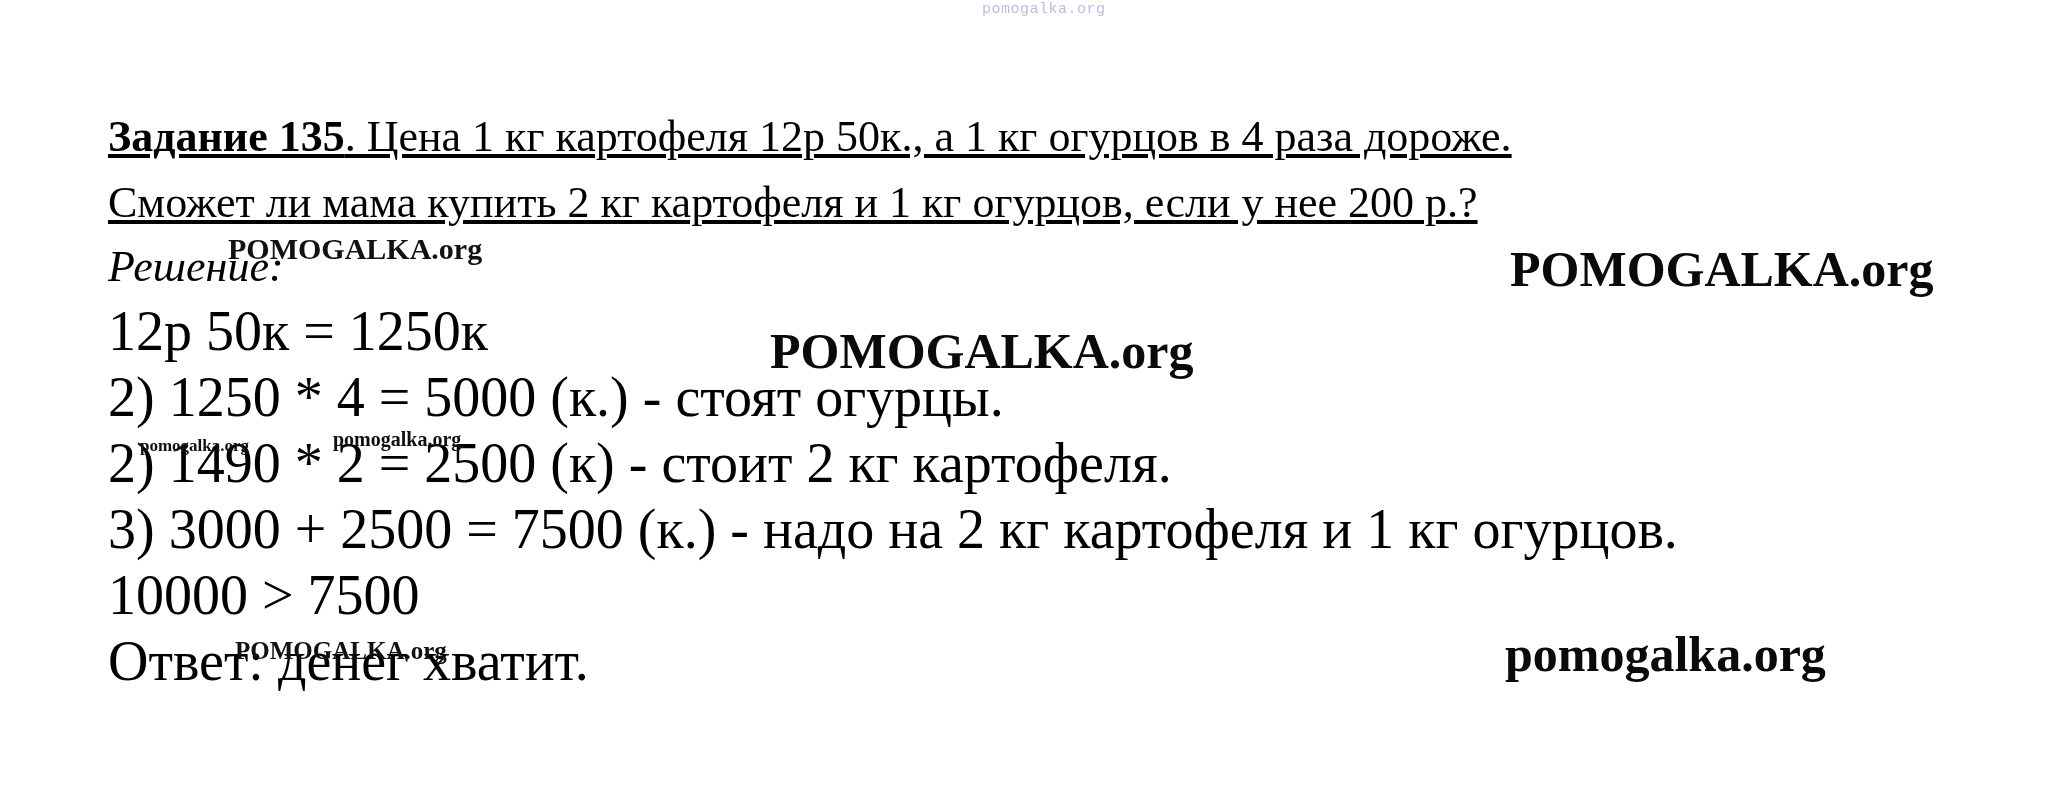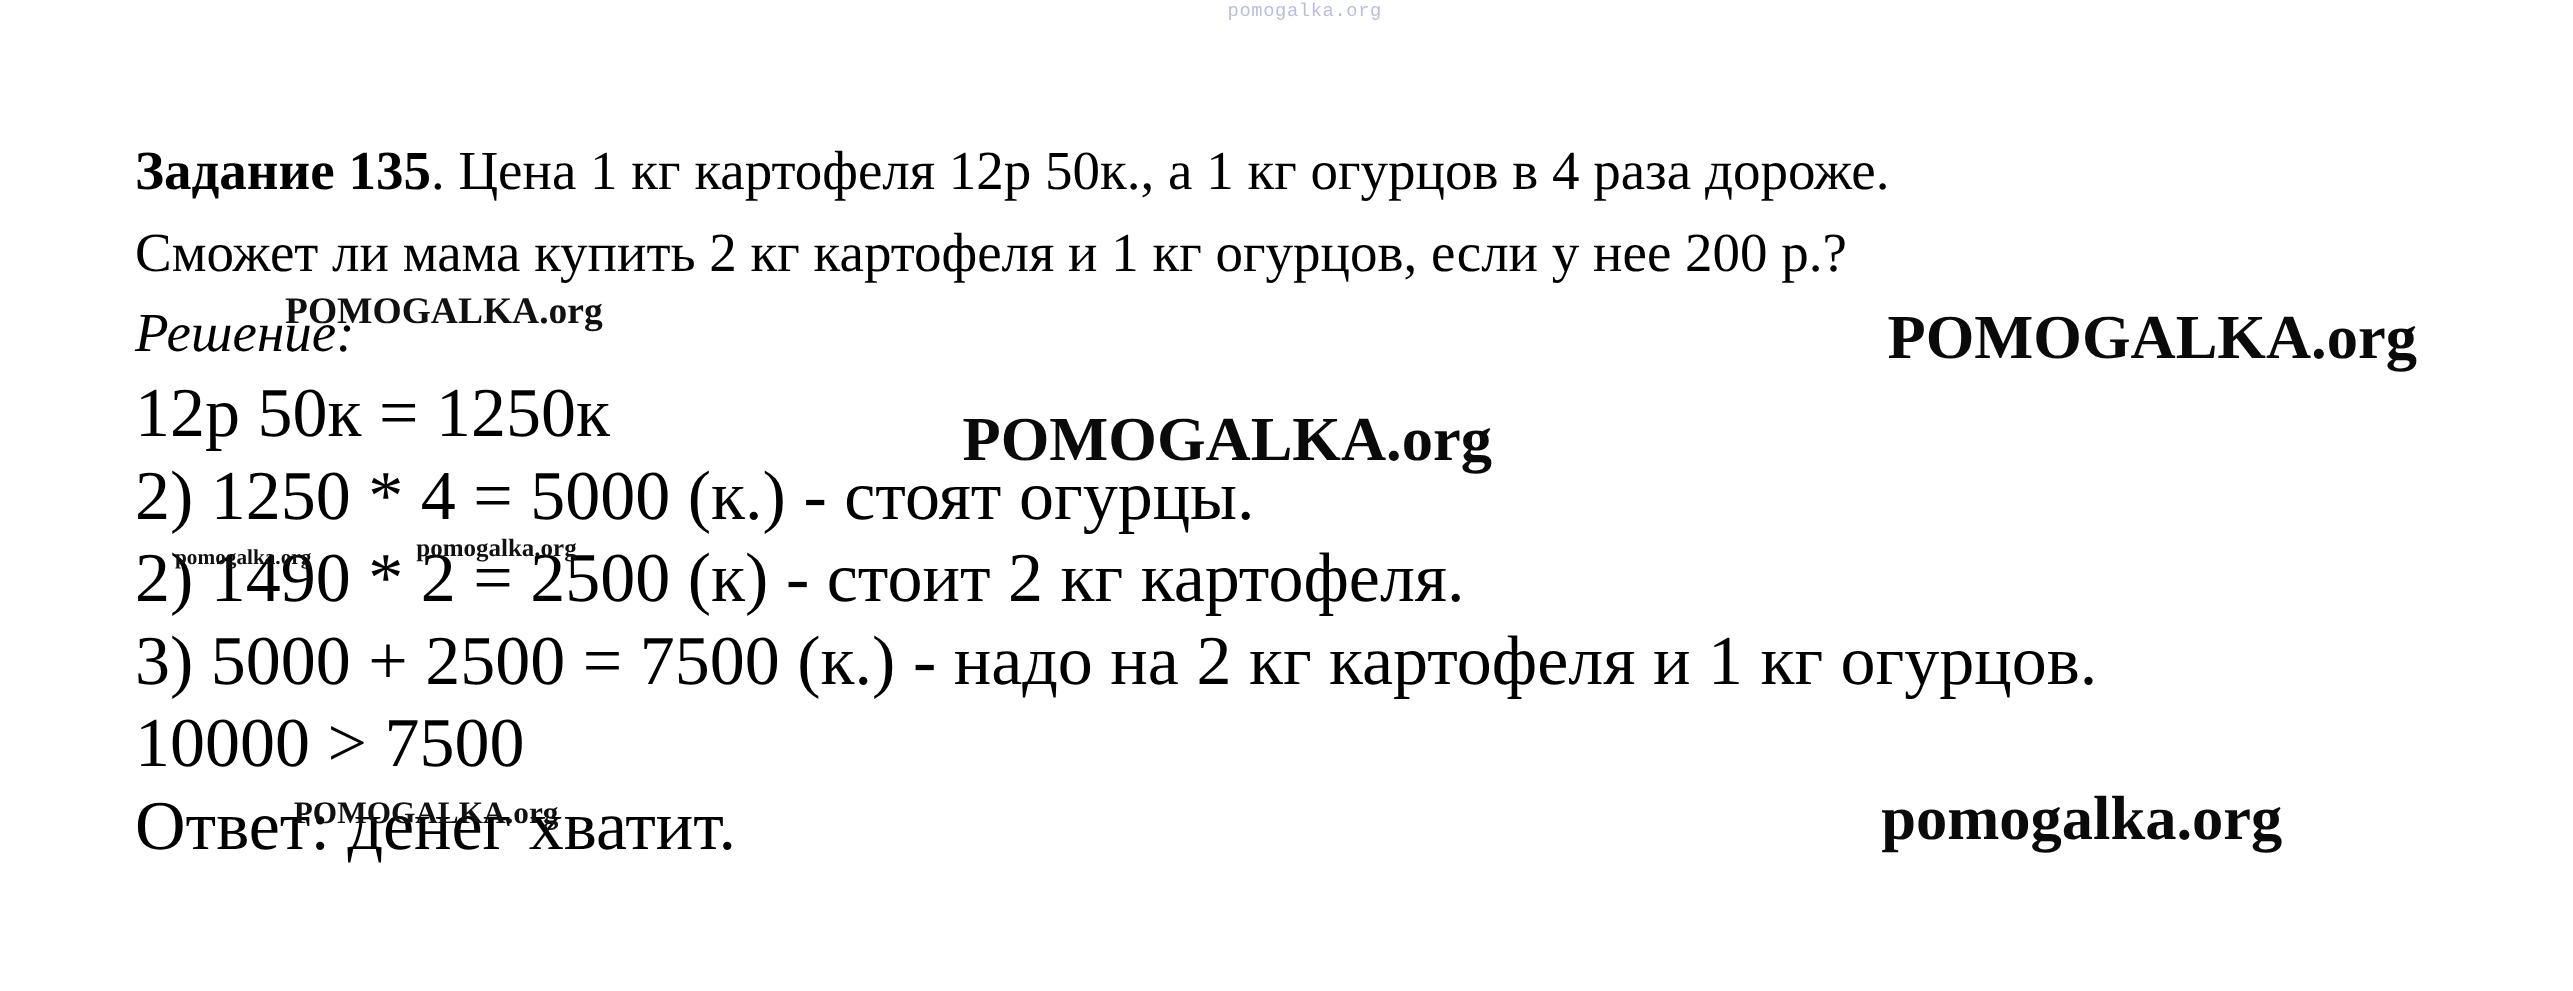--- a/index.html
+++ b/index.html
@@ -36,20 +36,21 @@
     width: 1900px;
   }
   .line {
     font-size: 56px;
     line-height: 66px;
     white-space: nowrap;
     font-family: "Liberation Serif", serif;
   }
   .line.task-line {
     font-size: 44px;
+    text-decoration: underline;
   }
   .task-label {
     font-weight: bold;
   }
   .line.reshenie {
     font-style: italic;
     font-size: 44px;
     line-height: 62px;
   }
 
@@ -90,21 +91,21 @@
     <span class="task-label">Задание 135</span><span>. Цена 1 кг картофеля 12р 50к., а 1 кг огурцов в 4 раза дороже.</span>
   </div>
 
   <div class="line task-line">Сможет ли мама купить 2 кг картофеля и 1 кг огурцов, если у нее 200 р.?</div>
 
   <div class="line reshenie">Решение:</div>
 
   <div class="line">12р 50к = 1250к</div>
   <div class="line">2) 1250 * 4 = 5000 (к.) - стоят огурцы.</div>
   <div class="line">2) 1490 * 2 = 2500 (к) - стоит 2 кг картофеля.</div>
-  <div class="line">3) 5000 + 2500 = 7500 (к.) - надо на 2 кг картофеля и 1 кг огурцов.</div>
+  <div class="line">3) 3000 + 2500 = 7500 (к.) - надо на 2 кг картофеля и 1 кг огурцов.</div>
   <div class="line">10000 &gt; 7500</div>
   <div class="line">Ответ: денег хватит.</div>
 
 </div>
 
 <div class="wm-big w1">POMOGALKA.org</div>
 <div class="wm-big w2">POMOGALKA.org</div>
 <div class="wm-big w3">pomogalka.org</div>
 
 <div class="wm-small s1">POMOGALKA.org</div>

